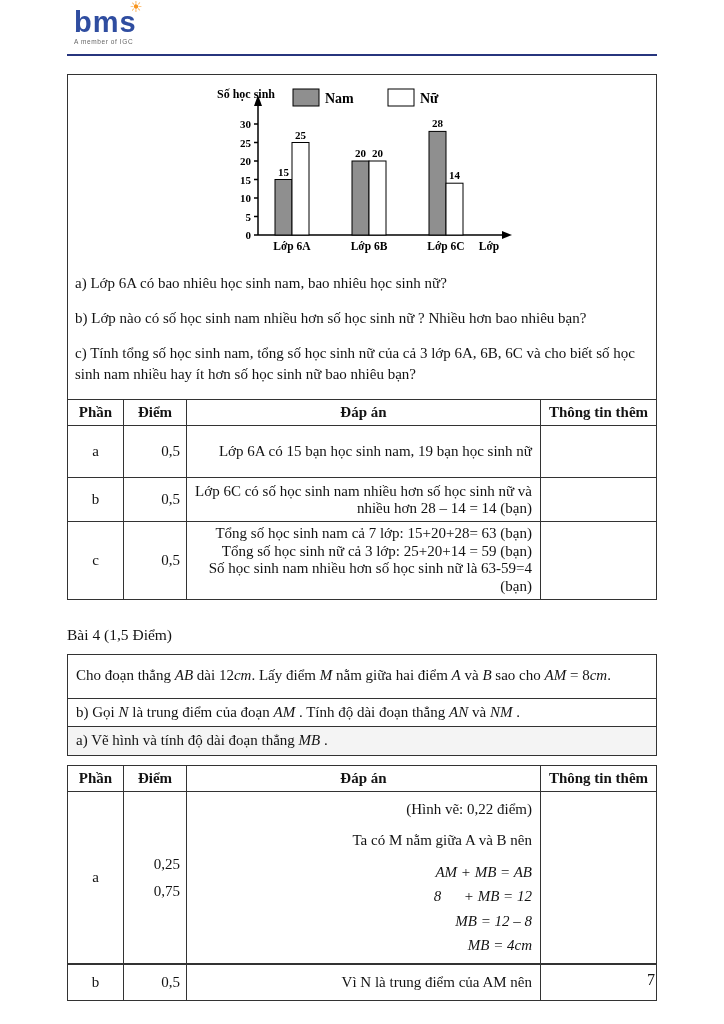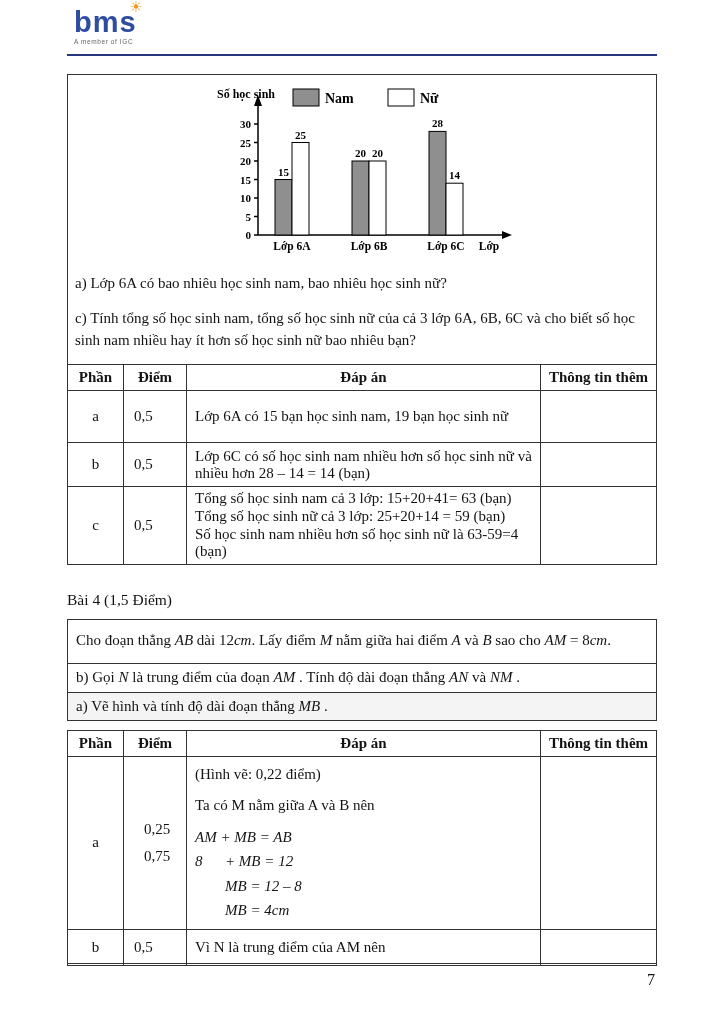--- a/index.html
+++ b/index.html
@@ -29,21 +29,21 @@
   .box { border:1px solid #333; }
   .box1 { margin-top:18px; }
   .chart-wrap { padding:8px 0 0 145px; }
   #chart-svg text { font-family:"Liberation Serif", serif; }
   .questions { padding:14px 10px 0 7px; font-size:15px; }
   .q { margin:0 0 13px 0; line-height:1.45; }
   
   table.answer-table { border-collapse:collapse; font-size:15px; }
   .answer-table th, .answer-table td { border:1px solid #333; }
   .answer-table th { font-weight:bold; text-align:center; padding:4px 2px; }
-  .answer-table td { padding:3px 6px; vertical-align:middle; }
+  .answer-table td { padding:3px 6px; vertical-align:middle;text-align:right; }
   td.part { text-align:center; }
   td.score { padding-left:10px; }
   td.answer { padding-left:8px; padding-right:8px; }
   .t1 { width:calc(100% + 2px); margin:2px -1px -1px -1px; }
   .t1 tbody tr:nth-child(1) { height:52px; }
   .t1 tbody tr:nth-child(2) { height:44px; }
   .t1 tbody tr:nth-child(3) { height:72px; }
   .ans-lines .line { line-height:1.18; }
   
   .section-title { margin:26px 0 10px 0; font-size:15.5px; font-weight:normal; }
@@ -125,20 +125,21 @@
             <text x="224.5" y="44.39999999999999" font-size="11" font-weight="bold" text-anchor="middle">28</text>
             <rect x="233" y="100.19999999999999" width="17" height="51.800000000000004" fill="#ffffff" stroke="#000"></rect>
             <text x="241.5" y="96.19999999999999" font-size="11" font-weight="bold" text-anchor="middle">14</text>
             <text x="233" y="167" font-size="11.5" font-weight="bold" text-anchor="middle">Lớp 6C</text>
             <text x="276" y="167" font-size="11.5" font-weight="bold" text-anchor="middle">Lớp</text>
           </svg>
       </div>
 
       <div class="questions">
         <p class="q">a) Lớp 6A có bao nhiêu học sinh nam, bao nhiêu học sinh nữ?</p>
+        <p class="q">b) Lớp nào có số học sinh nam nhiều hơn số học sinh nữ ? Nhiều hơn bao nhiêu bạn?</p>
         <p class="q">c) Tính tổng số học sinh nam, tổng số học sinh nữ của cả 3 lớp 6A, 6B, 6C và cho biết số học sinh nam nhiều hay ít hơn số học sinh nữ bao nhiêu bạn?</p>
       </div>
 
       <table class="answer-table t1">
         <colgroup>
           <col style="width:56px">
             <col style="width:63px">
             <col>
             <col style="width:116px">
         </colgroup>
@@ -160,21 +161,21 @@
           <tr>
             <td class="part">b</td>
             <td class="score">0,5</td>
             <td class="answer">Lớp 6C có số học sinh nam nhiều hơn số học sinh nữ và nhiều hơn 28 – 14 = 14 (bạn)</td>
             <td class="extra"></td>
           </tr>
           <tr>
             <td class="part">c</td>
             <td class="score">0,5</td>
             <td class="answer ans-lines">
-                <div class="line">Tổng số học sinh nam cả 3 lớp: 15+20+41= 63 (bạn)</div>
+                <div class="line">Tổng số học sinh nam cả 7 lớp: 15+20+28= 63 (bạn)</div>
                 <div class="line">Tổng số học sinh nữ cả 3 lớp: 25+20+14 = 59 (bạn)</div>
                 <div class="line">Số học sinh nam nhiều hơn số học sinh nữ là 63-59=4 (bạn)</div>
               </td>
             <td class="extra"></td>
           </tr>
         </tbody>
       </table>
     </div>
 
     <h3 class="section-title">Bài 4 (1,5 Điểm)</h3>

